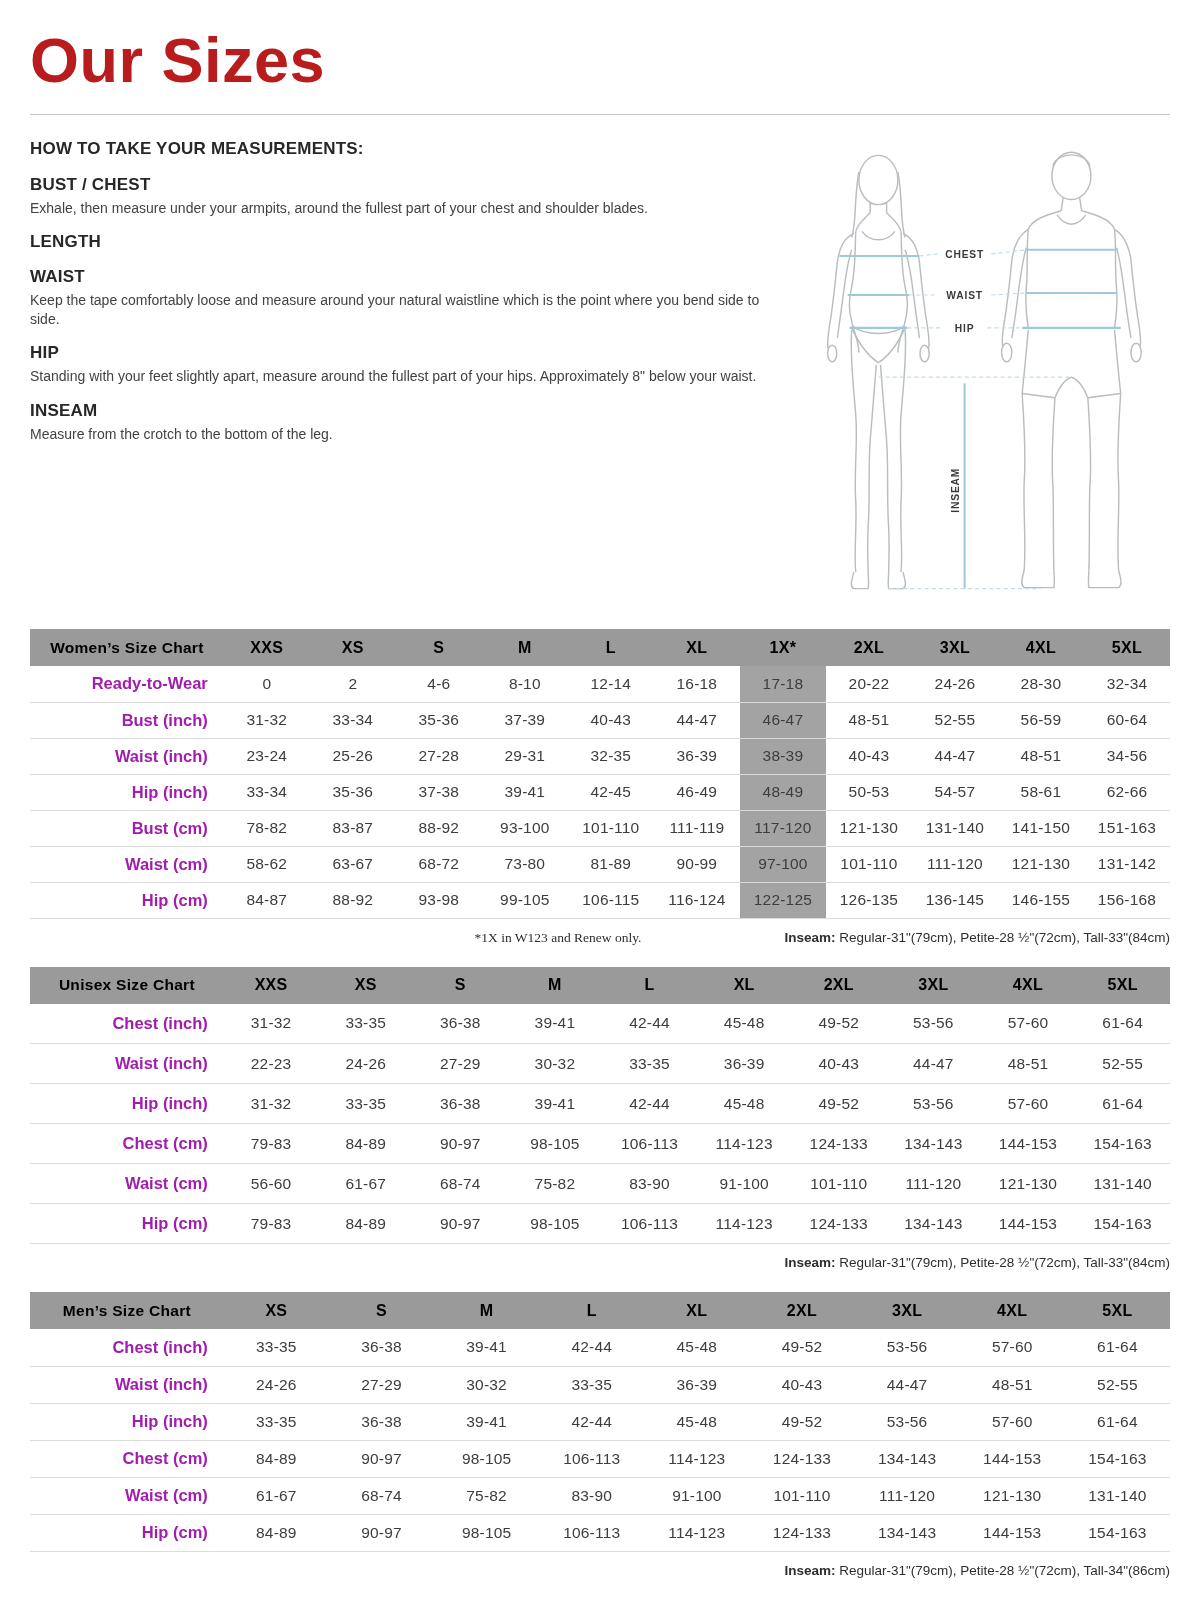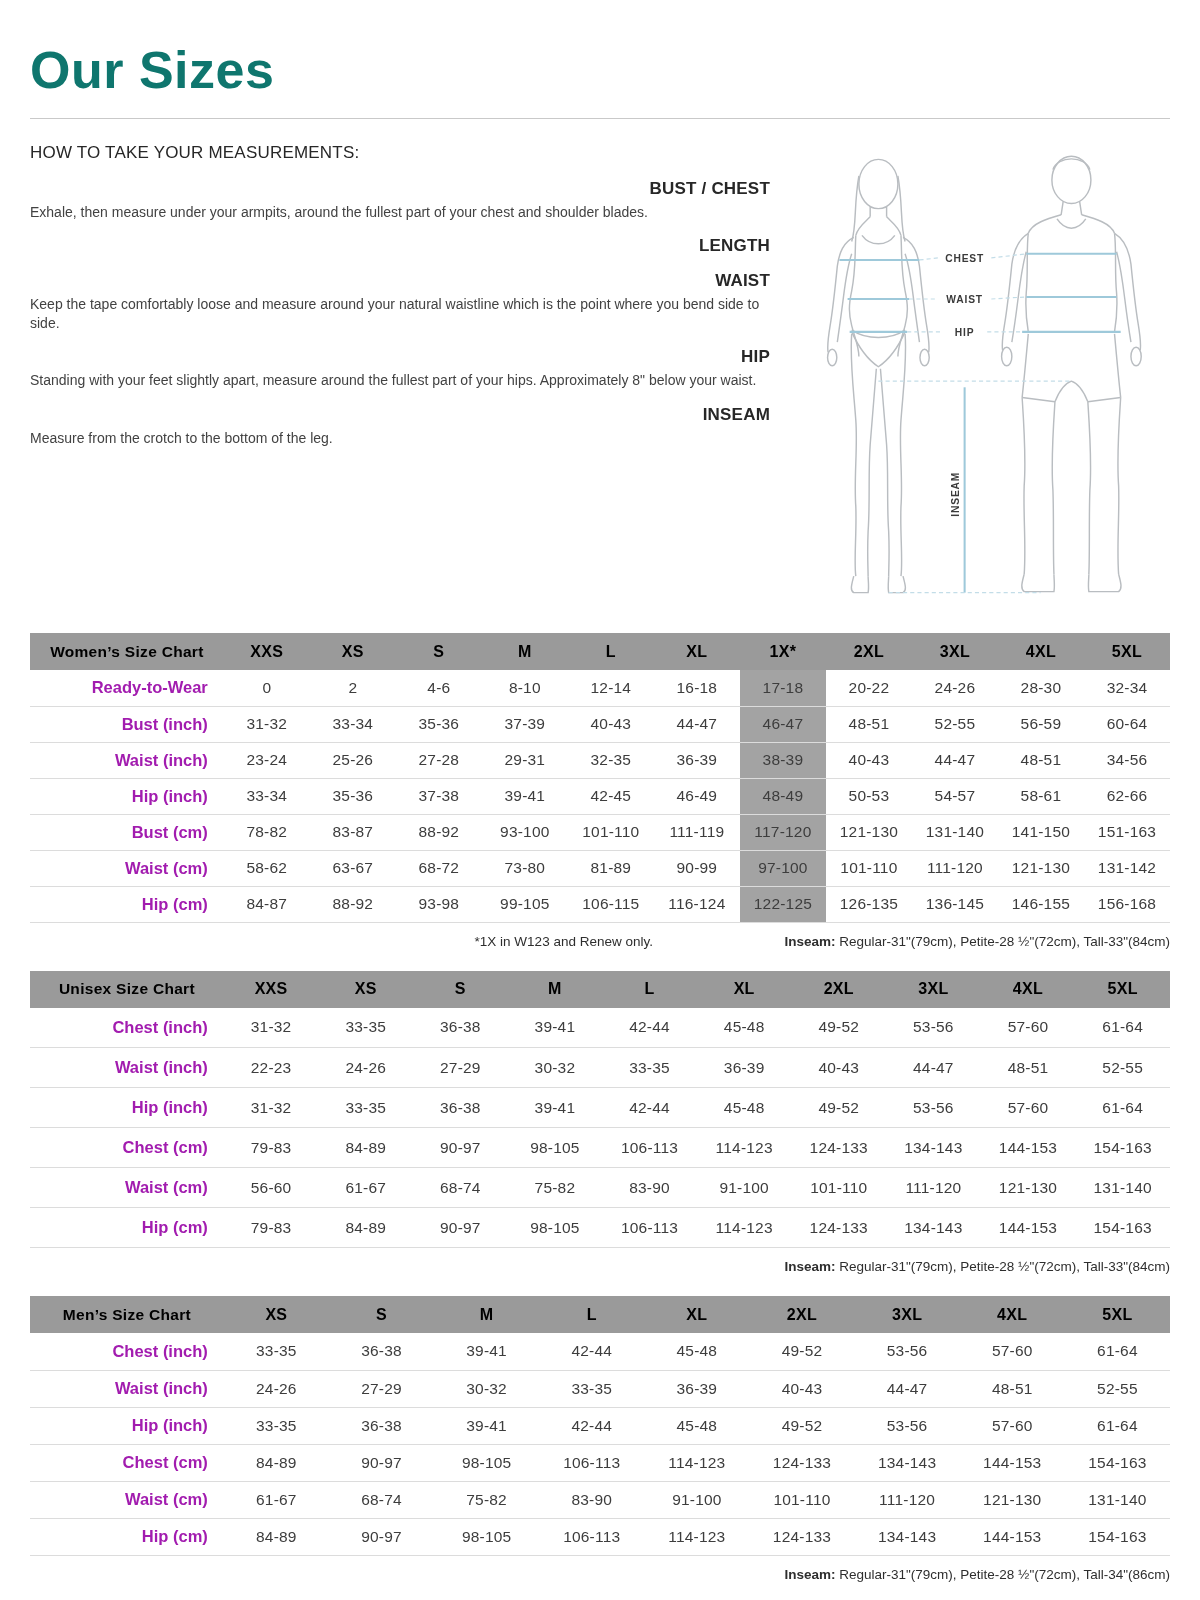--- a/index.html
+++ b/index.html
@@ -5,30 +5,30 @@
   * { box-sizing: border-box; margin: 0; padding: 0; }
   html, body { background: #ffffff; }
   body {
     width: 1200px; height: 1600px; overflow: hidden;
     font-family: "Liberation Sans", sans-serif;
     color: #3d3d3d;
   }
   .page { padding: 24px 30px 8px 30px; }
 
   h1.page-title {
-    font-size: 52px; font-weight: 700; color: #0f766e; letter-spacing: 0.5px;
-    margin-top: 16px;
+    font-size: 63px; font-weight: 700; color: #b91c1c; letter-spacing: 0.5px;
+    margin-top: 0;
   }
   hr.title-divider { border: none; border-top: 1px solid #c9c9c9; margin: 18px 0 24px 0; }
 
   .top { display: flex; min-height: 462px; }
   .instructions { width: 758px; padding-right: 18px; }
-  .instructions h2 { font-size: 17px; font-weight: 400; color: #272727; margin-bottom: 16px; letter-spacing: 0.2px; }
+  .instructions h2 { font-size: 17px; font-weight: 700; color: #272727; margin-bottom: 16px; letter-spacing: 0.2px; }
   .sec { margin-bottom: 15px; }
-  .sec h3 { font-size: 17px; font-weight: 700; color: #272727; margin-bottom: 4px; letter-spacing: 0.2px; text-align: right; }
+  .sec h3 { font-size: 17px; font-weight: 700; color: #272727; margin-bottom: 4px; letter-spacing: 0.2px; }
   .sec p { font-size: 14px; line-height: 1.32; color: #424242; }
 
   .figure-wrap { flex: 1; display: flex; justify-content: center; align-items: flex-start; padding-top: 2px; }
 
   .table-block { margin-top: 0; }
   .table-block.first { margin-top: 26px; }
   table.size-table { width: 100%; border-collapse: collapse; table-layout: fixed; }
   table.size-table thead th {
     background: #9a9a9a; color: #000000; font-weight: 700; font-size: 16px;
     height: 37px; text-align: center; letter-spacing: 0.3px;
@@ -39,21 +39,21 @@
   table.size-table tbody th.rowlabel {
     text-align: right; padding-right: 16px; font-size: 16.5px; font-weight: 700; color: #a21caf;
   }
   table.size-table tbody td { text-align: center; font-size: 15.5px; color: #3d3d3d; letter-spacing: 0.2px; }
   table.size-table td.hl-col { background: #a3a3a3; }
   table.t0 tbody tr { height: 36px; }
   table.t1 tbody tr { height: 40px; }
   table.t2 tbody tr { height: 37px; }
 
   .footnotes { display: flex; align-items: baseline; font-size: 13.5px; color: #2e2e2e; margin: 11px 0 20px 0; min-height: 17px; }
-  .footnote-left { margin-left: 39%; }
+  .footnote-left { margin-left: 39%; font-family: Liberation Serif, serif; }
   .inseam-note { margin-left: auto; }
   .inseam-note b { font-weight: 700; }
   .footnotes.last { margin-bottom: 6px; }
 
   svg text { font-family: "Liberation Sans", sans-serif; }
   .fig-label { font-size: 10px; font-weight: 700; fill: #3a3a3a; letter-spacing: 0.8px; }
 </style>
 </head>
 <body>
 

